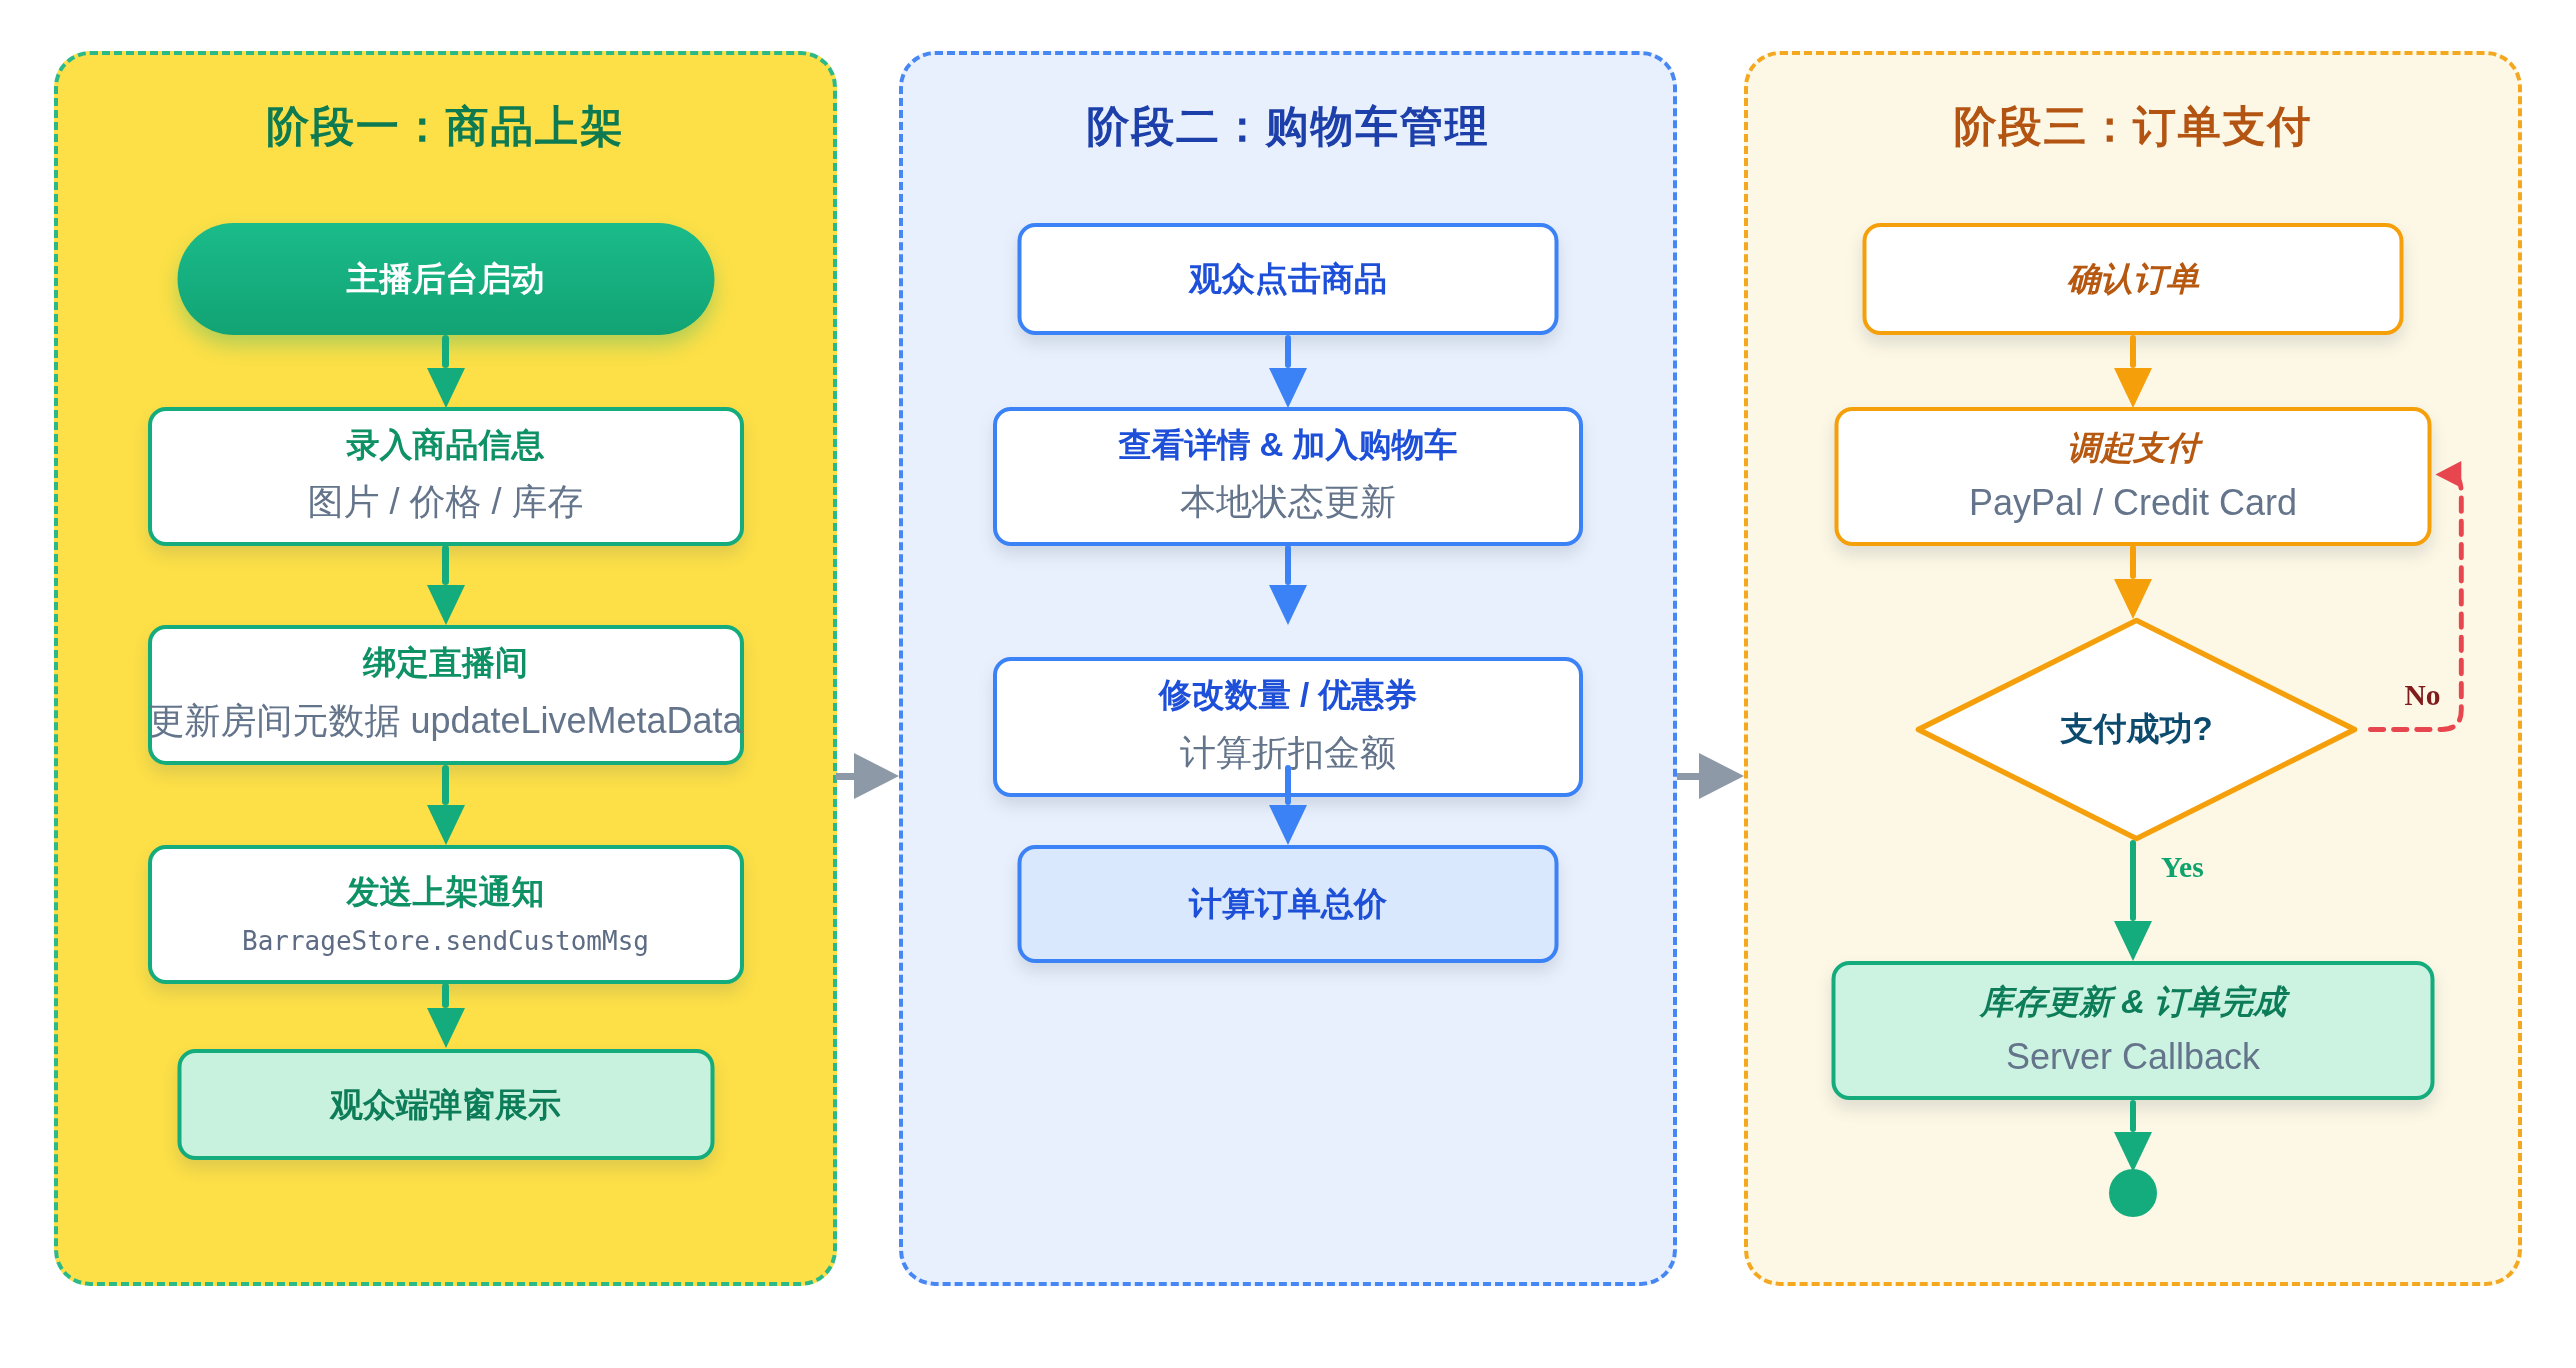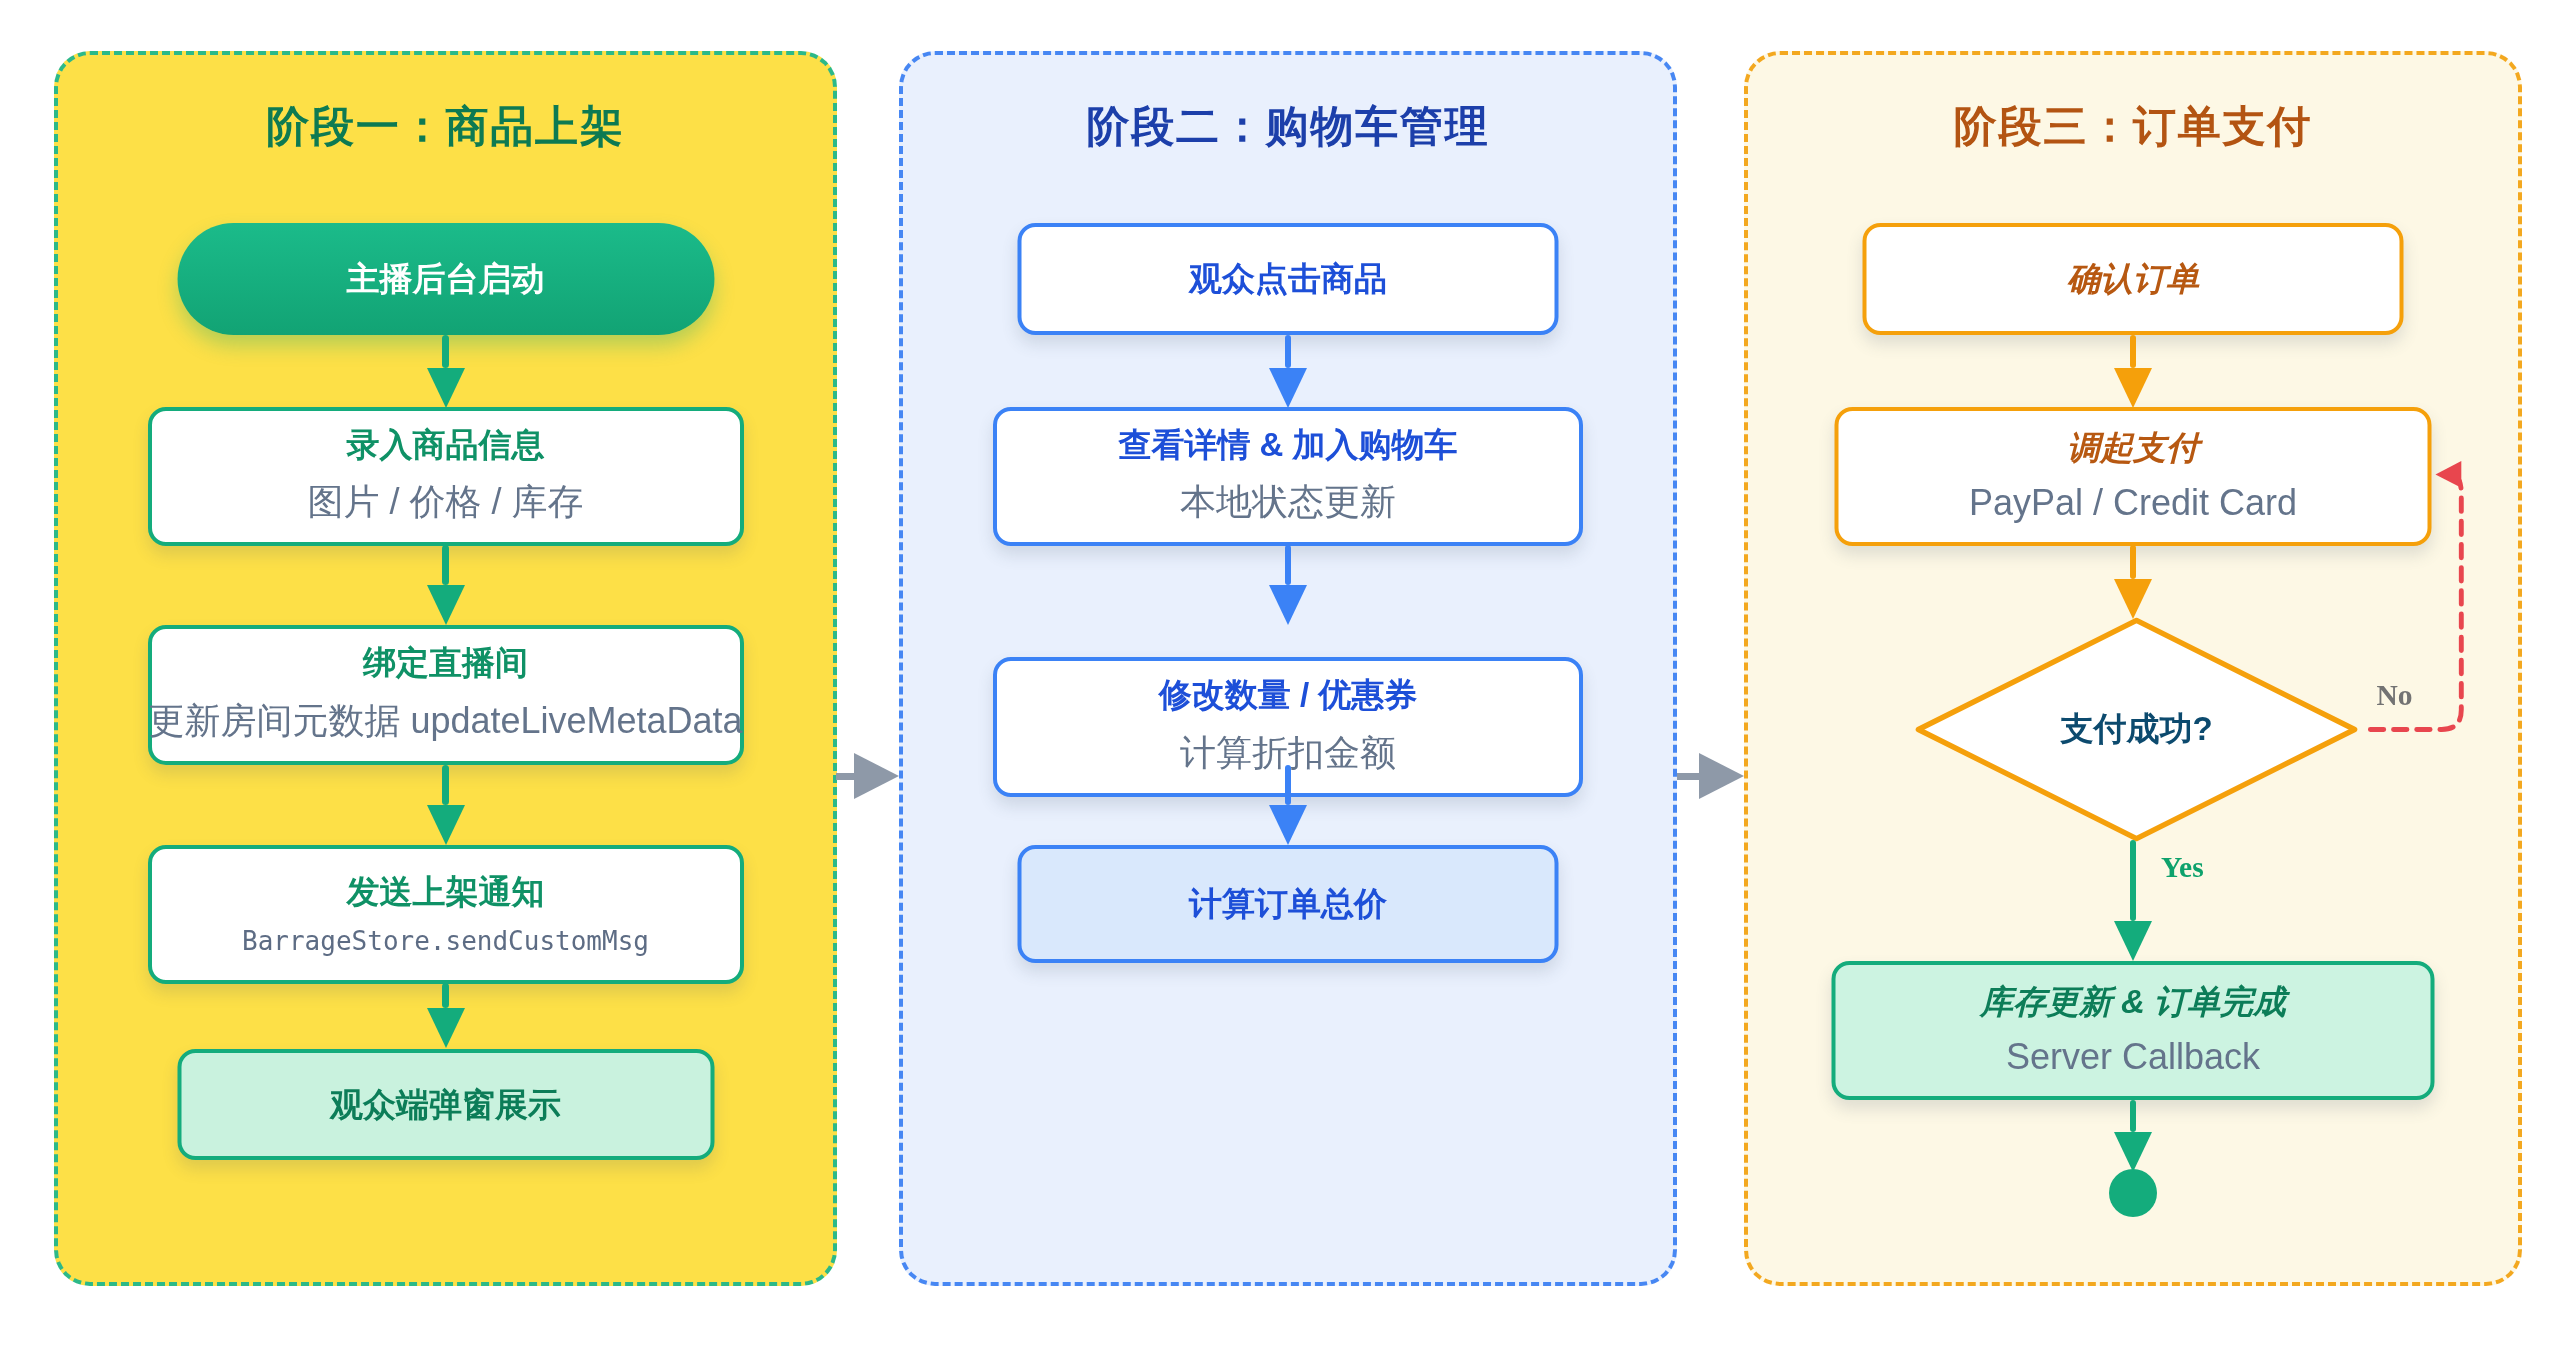--- a/index.html
+++ b/index.html
@@ -88,21 +88,21 @@
     position:absolute; left:0; top:0; width:100%; height:100%;
     display:flex; align-items:center; justify-content:center;
     font-size:33px; font-weight:700; color:#0c4a6e;
   }
 
   .edge-label {
     position:absolute; font-family:"Liberation Serif","DejaVu Serif",serif;
     font-weight:700; font-size:29.5px; white-space:nowrap;
   }
   .yes-label { color:#0ea26c; left:413px; top:796px; }
-  .no-label  { color:#737373; left:608px; top:624px; width:77px; text-align:center; }
+  .no-label  { color:#7f1d1d; left:636px; top:624px; width:77px; text-align:center; }
 
   
   .end-dot {
     position:absolute; left:calc(50% - 24px); top:1114px;
     width:48px; height:48px; border-radius:50%; background:#14ac7c;
   }
 
   
   .nopath { position:absolute; left:617px; top:403px; }
 

